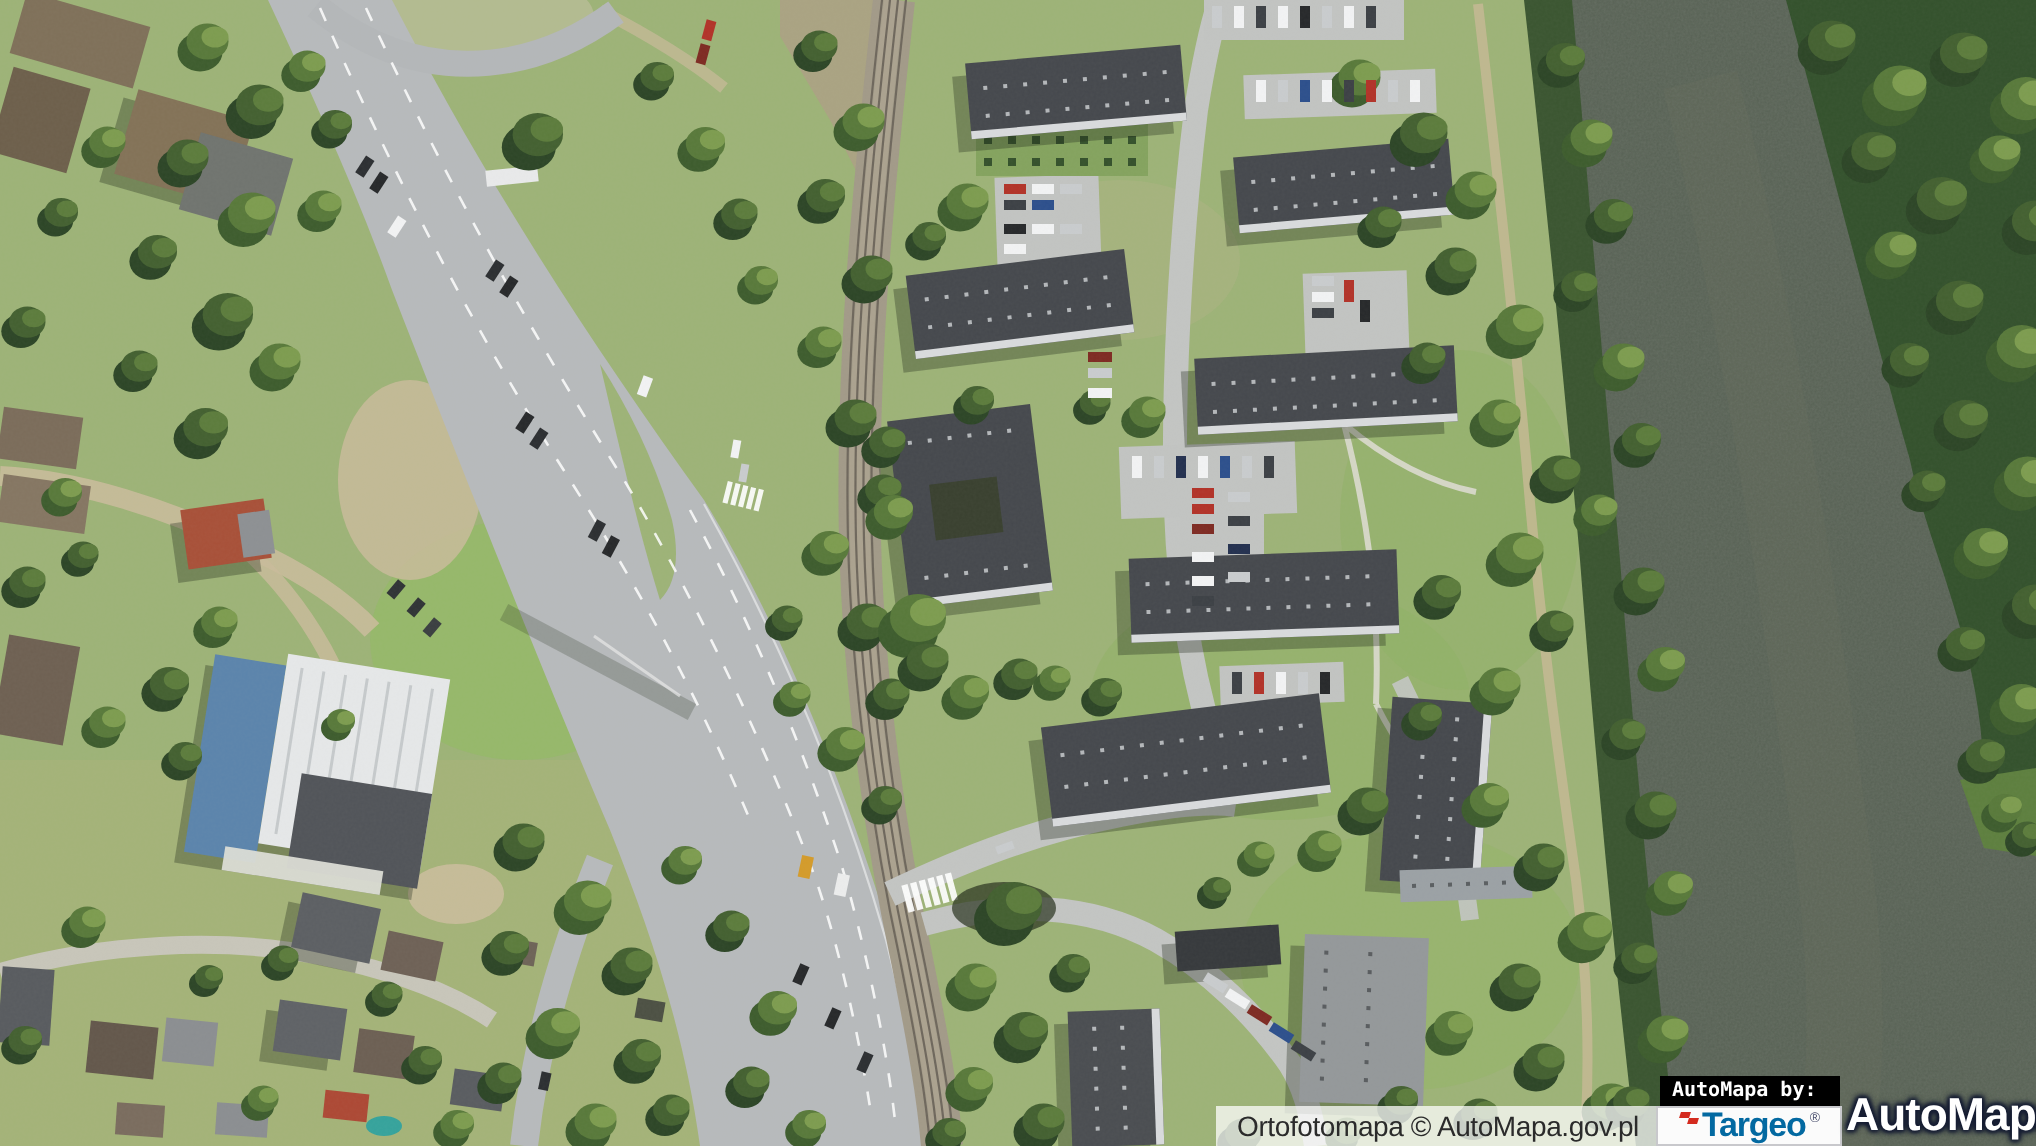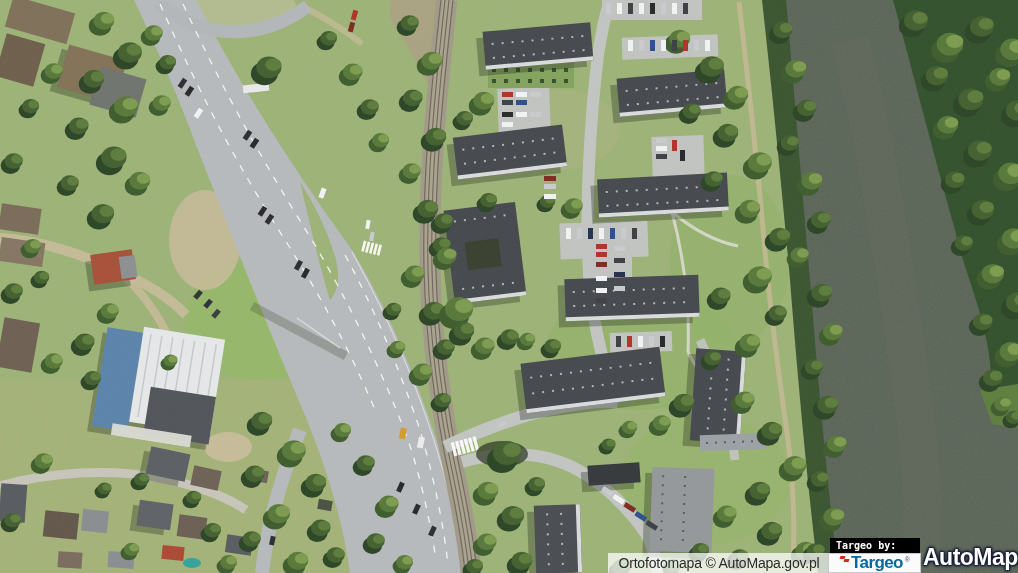--- a/index.html
+++ b/index.html
@@ -586,21 +586,21 @@
           <rect x="214" y="309" width="5" height="9" fill="#3a3e40" transform="rotate(40 216 313)"></rect>
 <rect x="498" y="422" width="9" height="4" fill="#c9ccce" transform="rotate(-20 502 424)"></rect>
 <rect x="270" y="536" width="5" height="9" fill="#2b2e31" transform="rotate(12 272 540)"></rect>
 </g>
 </g>
 
 <rect width="1018" height="573" filter="url(#grain)" opacity=".06"></rect>
 </svg>
 
 <div id="attribution">Ortofotomapa © AutoMapa.gov.pl</div>
-<div id="powered">Targeo by:</div>
+<div id="powered">AutoMapa by:</div>
 <div id="targeo">
   <span class="marks">
         <i></i>
         <i></i>
       </span>
   <span class="tg">Targeo</span>
   <sup>®</sup>
 </div>
 <div id="automapa">
   <span>AutoMapa</span>

